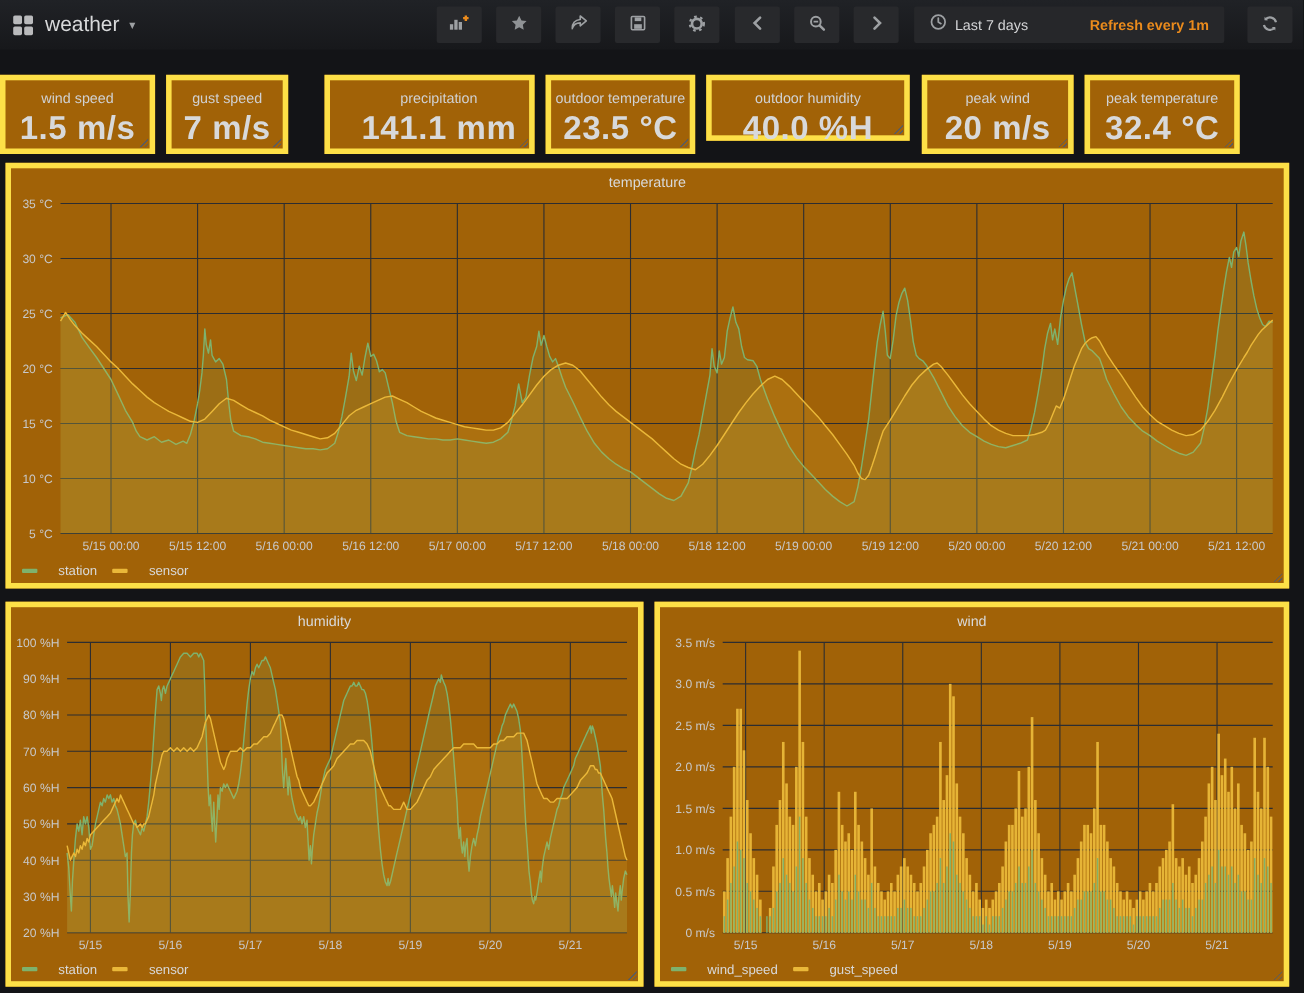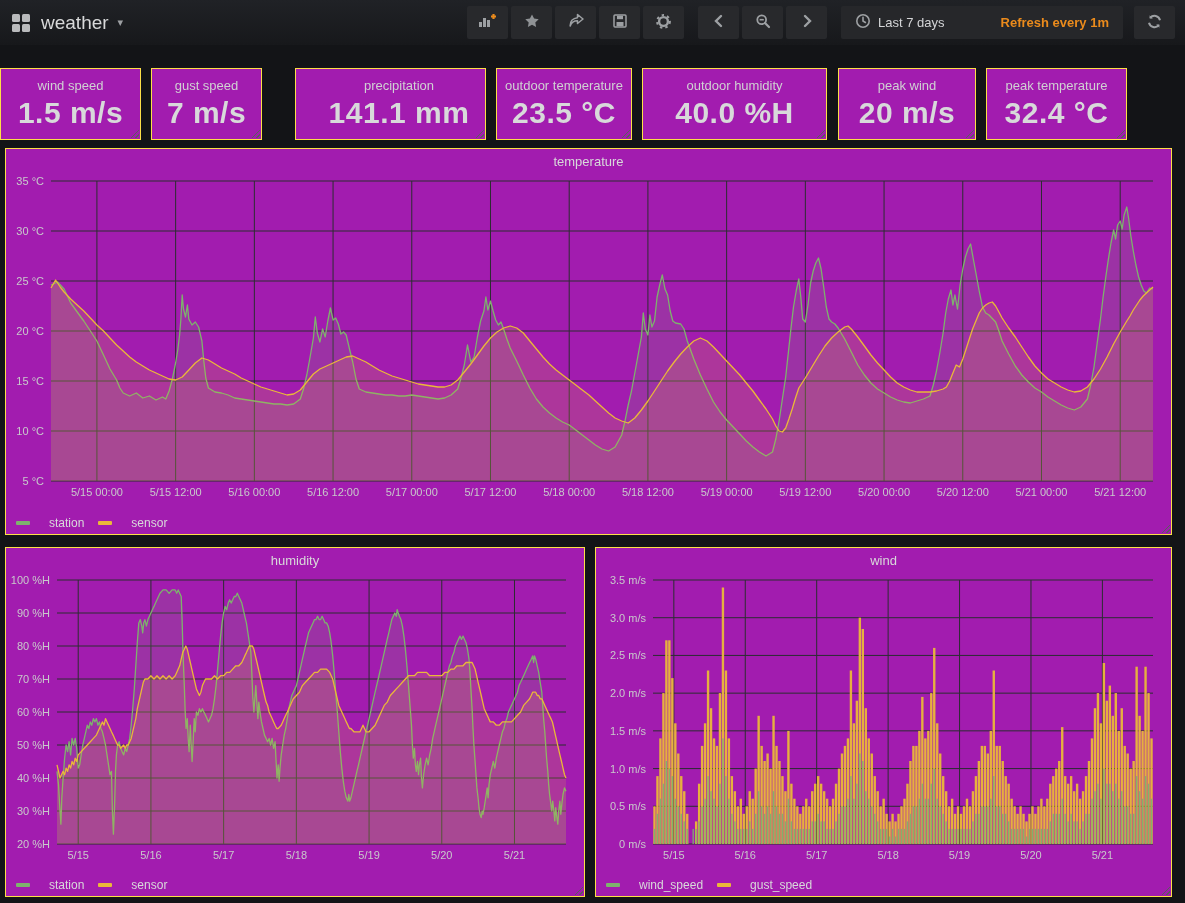--- a/index.html
+++ b/index.html
@@ -7,30 +7,30 @@
 
   
   .navbar{position:absolute;left:0;top:0;width:1185px;height:45px;
     background:linear-gradient(#202226,#17181b);display:flex;align-items:center;}
   .nav-left{display:flex;align-items:center;gap:11px;padding-left:12px;flex:0 0 auto;}
   .logo{display:grid;grid-template-columns:8px 8px;grid-template-rows:8px 8px;gap:2px;cursor:pointer;}
   .logo span{background:#b9babc;border-radius:1.5px;}
   .dash-title{color:#d8d9da;font-size:19px;cursor:pointer;}
   .caret{color:#9da0a3;font-size:11px;margin-left:-2px;cursor:pointer;}
   .nav-right{margin-left:auto;display:flex;align-items:center;gap:14px;padding-right:10px;}
-  .btn-group{display:flex;gap:3px;}
+  .btn-group{display:flex;gap:13px;}
   .nav-btn{width:41px;height:33px;background:#28292c;border:none;border-radius:2px;
     display:flex;align-items:center;justify-content:center;cursor:pointer;padding:0;}
   .tp{height:33px;background:#26272a;border-radius:2px;display:flex;align-items:center;
     gap:7px;padding:0 14px;cursor:pointer;}
   .tp-label{color:#d4d5d7;font-size:13px;}
   .tp-refresh{color:#eb8b1c;font-size:13px;font-weight:700;margin-left:6px;padding-left:43px;}
 
   
-  .panel{position:absolute;background:#a21caf;border:1px solid #fde047;box-sizing:border-box;}
+  .panel{position:absolute;background:#a16207;border:5px solid #fde047;box-sizing:border-box;}
   .stat-title{color:#d0d1d3;font-size:13px;text-align:center;padding-top:9px;cursor:pointer;}
   .stat-value{color:#d8d9da;font-size:30px;font-weight:700;text-align:center;margin-top:3px;letter-spacing:.5px;}
   .corner{position:absolute;right:1px;bottom:1px;width:9px;height:9px;cursor:se-resize;
     background:repeating-linear-gradient(-45deg,transparent,transparent 2px,#5b5c5e 2px,#5b5c5e 3px);
     clip-path:polygon(100% 0,100% 100%,0 100%);}
   .panel-title{color:#d8d9da;font-size:13px;font-weight:500;text-align:center;height:24px;line-height:26px;cursor:pointer;}
   .plot{position:absolute;left:2px;right:2px;}
   .legend{position:absolute;left:10px;bottom:4px;display:flex;gap:14px;align-items:center;}
   .legend-item{display:flex;gap:19px;align-items:center;cursor:pointer;}
   .legend-dash{width:14px;height:4px;border-radius:1px;}
@@ -160,21 +160,21 @@
   <div class="panel" style="left:295px;top:68px;width:191px;height:72px;padding-left:17px;">
     <div class="stat-title">precipitation</div>
     <div class="stat-value">141.1 mm</div>
     <span class="corner"></span>
   </div>
   <div class="panel" style="left:496px;top:68px;width:136px;height:72px;">
     <div class="stat-title">outdoor temperature</div>
     <div class="stat-value">23.5 °C</div>
     <span class="corner"></span>
   </div>
-  <div class="panel" style="left:642px;top:68px;width:185px;height:72px;">
+  <div class="panel" style="left:642px;top:68px;width:185px;height:60px;">
     <div class="stat-title">outdoor humidity</div>
     <div class="stat-value">40.0 %H</div>
     <span class="corner"></span>
   </div>
   <div class="panel" style="left:838px;top:68px;width:138px;height:72px;">
     <div class="stat-title">peak wind</div>
     <div class="stat-value">20 m/s</div>
     <span class="corner"></span>
   </div>
   <div class="panel" style="left:986px;top:68px;width:141px;height:72px;">

